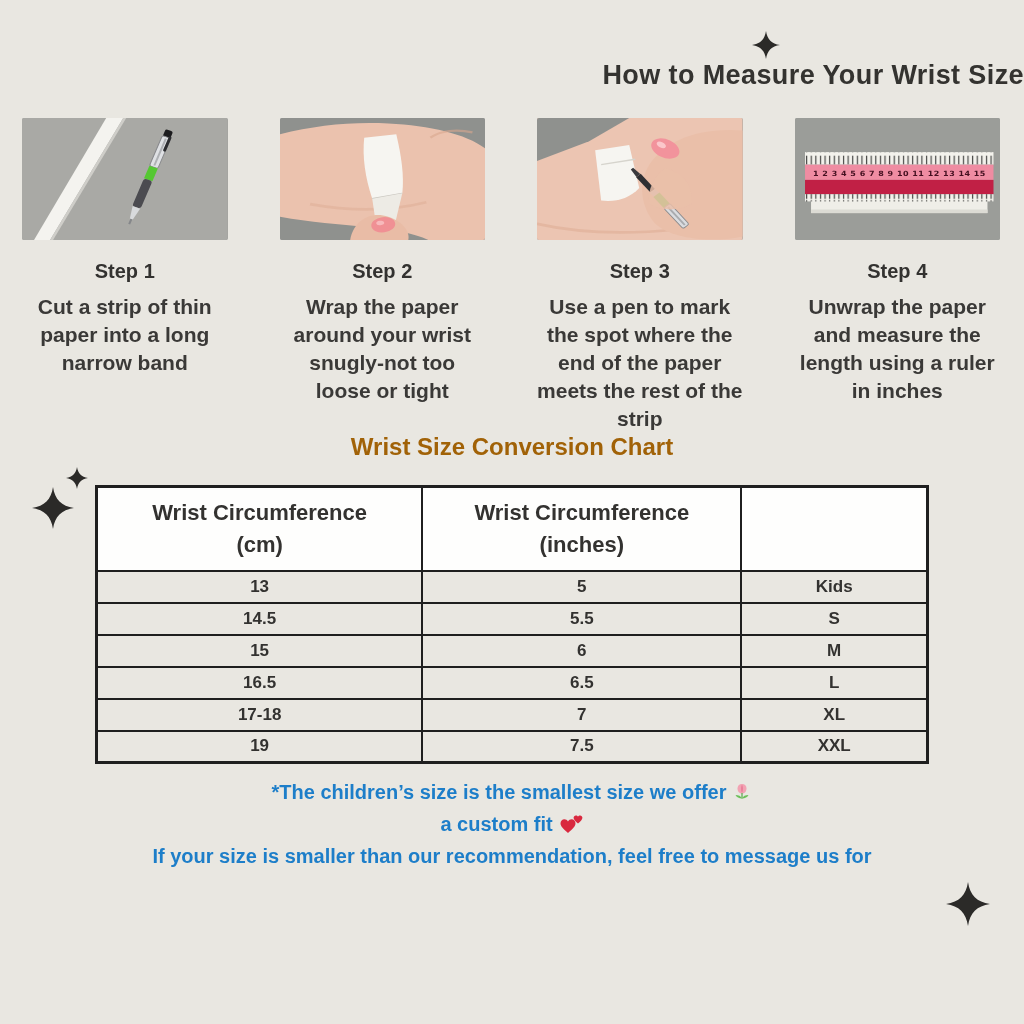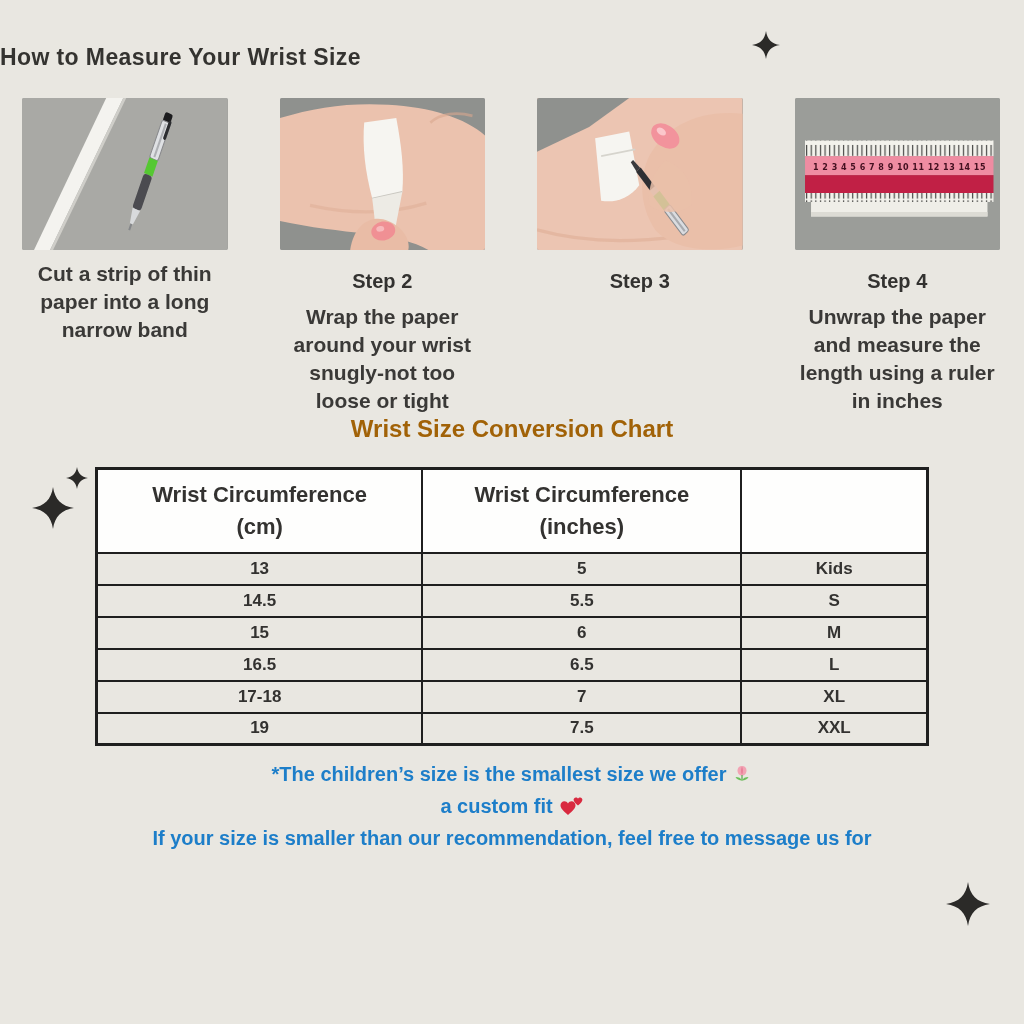--- a/index.html
+++ b/index.html
@@ -7,38 +7,38 @@
   body {
     position: relative;
     overflow: hidden;
     background: #e9e7e1;
     color: #333230;
     font-family: "Liberation Sans", sans-serif;
     font-weight: 700;
   }
   
   .page-title {
-    padding-top: 44px;
-    text-align: left;
-    font-size: 23px;
+    padding-top: 60px;
+    text-align: right;
+    font-size: 27px;
     letter-spacing: 0.4px;
     color: #343330;
   }
   
   .sparkle { position: absolute; }
   .sparkle svg { display: block; width: 100%; height: 100%; }
   #sparkle-title  { left: 752px; top: 28px;  width: 28px; height: 34px; }
   #sparkle-chart-small { left: 66px; top: 466px; width: 22px; height: 24px; }
   #sparkle-chart-big   { left: 32px; top: 486px; width: 42px; height: 44px; }
   #sparkle-bottom { left: 946px; top: 878px; width: 44px; height: 52px; }
   
   .steps { display: flex; gap: 52px; padding: 0 24px 0 22px; margin-top: 27px; }
   .step { flex: 1; text-align: center; }
   .photo {
-    height: 152px; width: 100%;
+    height: 122px; width: 100%;
     overflow: hidden; border-radius: 2px;
     background: #a0a09c;
   }
   .photo svg { display: block; width: 100%; height: 100%; }
   .step-label { margin-top: 20px; font-size: 20px; color: #333230; }
   .step-desc  { margin-top: 10px; font-size: 21px; line-height: 28px; color: #3a3937; }
   
   .chart-title { text-align: center; font-size: 24px; color: #a16207; }
   table.conversion {
     width: 834px;
@@ -113,20 +113,21 @@
           <rect x="-4.5" y="-48" width="9" height="36" rx="2" fill="#dfe1e4" stroke="#88898c" stroke-width="1"></rect>
           <rect x="2" y="-50" width="3" height="18" rx="1.5" fill="#2c2d30"></rect>
           <rect x="-1" y="-46" width="2" height="32" fill="#aeb0b4"></rect>
           <rect x="-4.5" y="-12" width="9" height="15" fill="#55c832"></rect>
           <rect x="-4.5" y="3" width="9" height="33" rx="3" fill="#4b4b50"></rect>
           <polygon points="-4,36 4,36 1.6,50 -1.6,50" fill="#d8dadc"></polygon>
           <rect x="-1" y="50" width="2" height="6" fill="#85878a"></rect>
         </g>
       </svg>
     </div>
+    <div class="step-label">Step 1</div>
     <div class="step-desc">Cut a strip of thin paper into a long narrow band</div>
   </div>
 
   <div class="step">
     <div class="photo">
       <svg viewBox="0 0 205 136" preserveAspectRatio="none">
         <rect width="205" height="136" fill="#8f918e"></rect>
         <path d="M0 18 C36 8 70 4 108 6 C150 8 186 18 205 34 L205 136 L148 136 C120 120 60 122 0 110 Z" fill="#ebc2ae"></path>
         <path d="M150 22 C160 14 176 12 192 16" stroke="#d9a68d" stroke-width="2.5" fill="none" opacity="0.6"></path>
         <path d="M30 96 C70 104 110 104 146 94" stroke="#dcab92" stroke-width="3" fill="none" opacity="0.45"></path>
@@ -158,20 +159,21 @@
           <rect x="-3" y="8" width="6" height="22" fill="#2e2f33"></rect>
           <rect x="-3.5" y="30" width="7" height="6" fill="#c9cbce"></rect>
           <rect x="-4" y="36" width="8" height="16" fill="#55c832"></rect>
           <rect x="-4" y="52" width="8" height="30" rx="2" fill="#dadce0" stroke="#8a8b8e" stroke-width="1"></rect>
           <rect x="-1" y="54" width="2" height="26" fill="#a9abaf"></rect>
         </g>
         <path d="M128 56 C116 66 110 80 112 96 C124 104 142 104 154 96 C156 78 148 62 128 56 Z" fill="#eabfa9" opacity="0.85"></path>
       </svg>
     </div>
     <div class="step-label">Step 3</div>
+    <div class="step-desc">Use a pen to mark the spot where the end of the paper meets the rest of the strip</div>
   </div>
 
   <div class="step">
     <div class="photo">
       <svg viewBox="0 0 205 136" preserveAspectRatio="none">
         <defs>
           <pattern id="tick-top" width="4.6" height="14" patternUnits="userSpaceOnUse">
             <rect width="4.6" height="14" fill="#f3f2ec"></rect>
             <rect x="1.8" y="0" width="1.2" height="10" fill="#4a4a48"></rect>
           </pattern>

